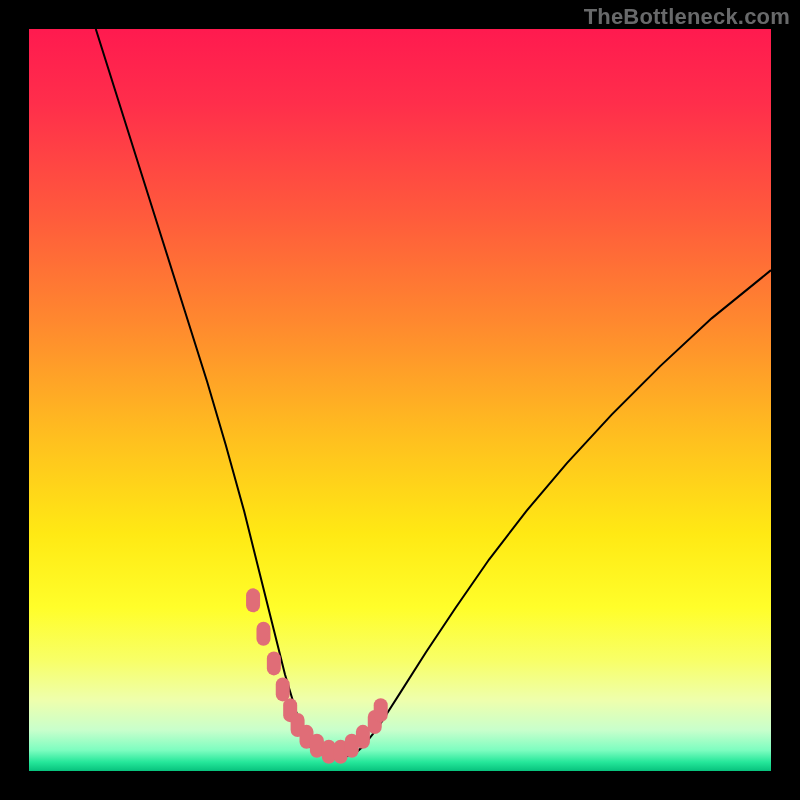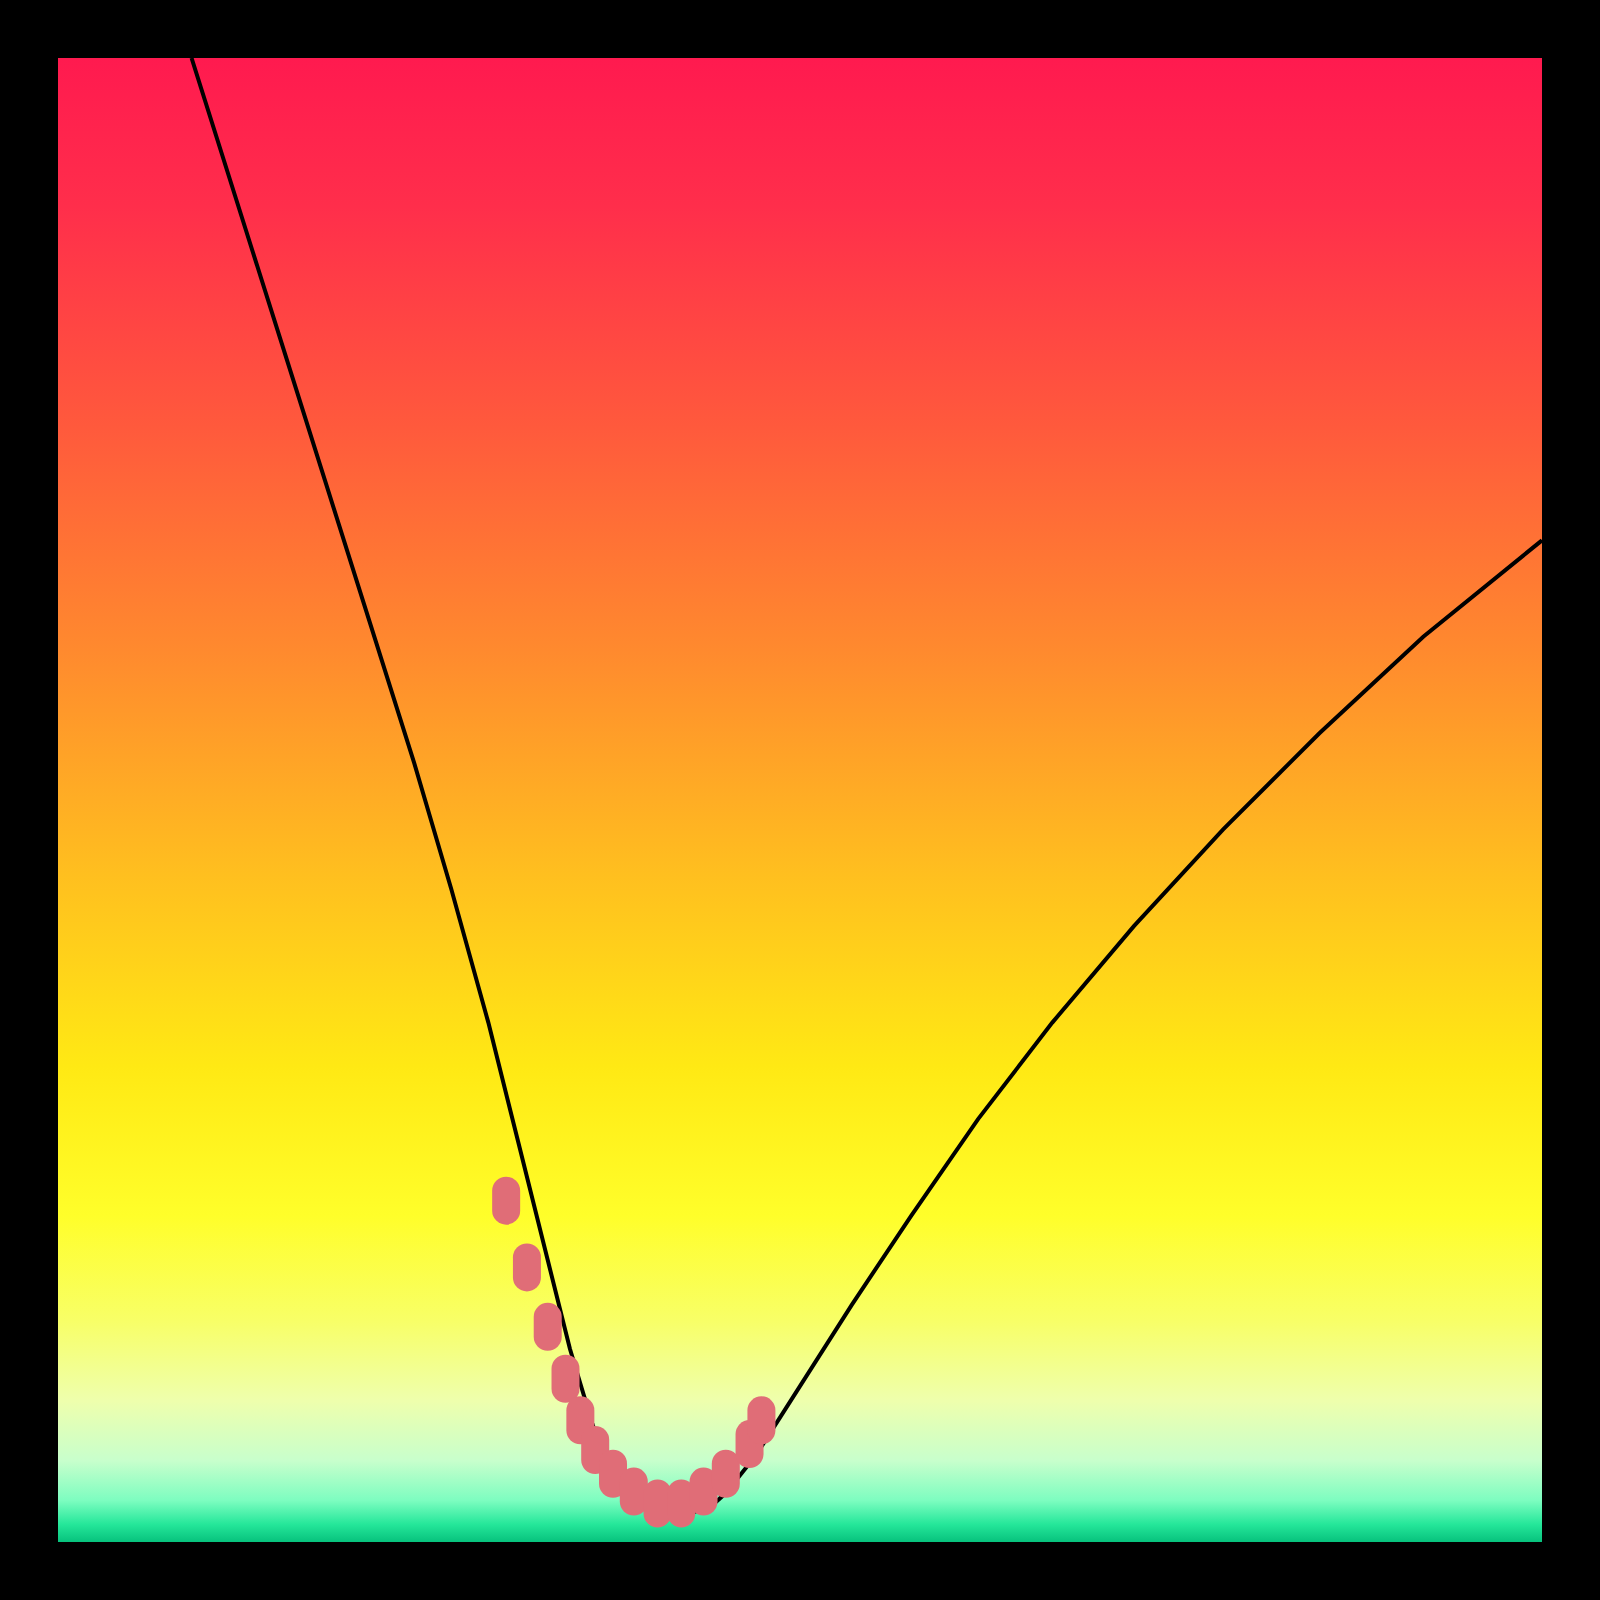--- a/index.html
+++ b/index.html
@@ -73,13 +73,14 @@
           <rect x="292.77" y="710.71" width="14" height="24" rx="7" ry="7" fill="#e06d77"></rect>
           <rect x="304.64" y="710.71" width="14" height="24" rx="7" ry="7" fill="#e06d77"></rect>
           <rect x="315.77" y="704.77" width="14" height="24" rx="7" ry="7" fill="#e06d77"></rect>
           <rect x="326.90" y="695.87" width="14" height="24" rx="7" ry="7" fill="#e06d77"></rect>
           <rect x="338.77" y="681.03" width="14" height="24" rx="7" ry="7" fill="#e06d77"></rect>
           <rect x="344.71" y="669.16" width="14" height="24" rx="7" ry="7" fill="#e06d77"></rect>
         </g>
     </svg>
   </div>
 
+  <div class="attribution">TheBottleneck.com</div>
 </div>
 
 </body></html>

